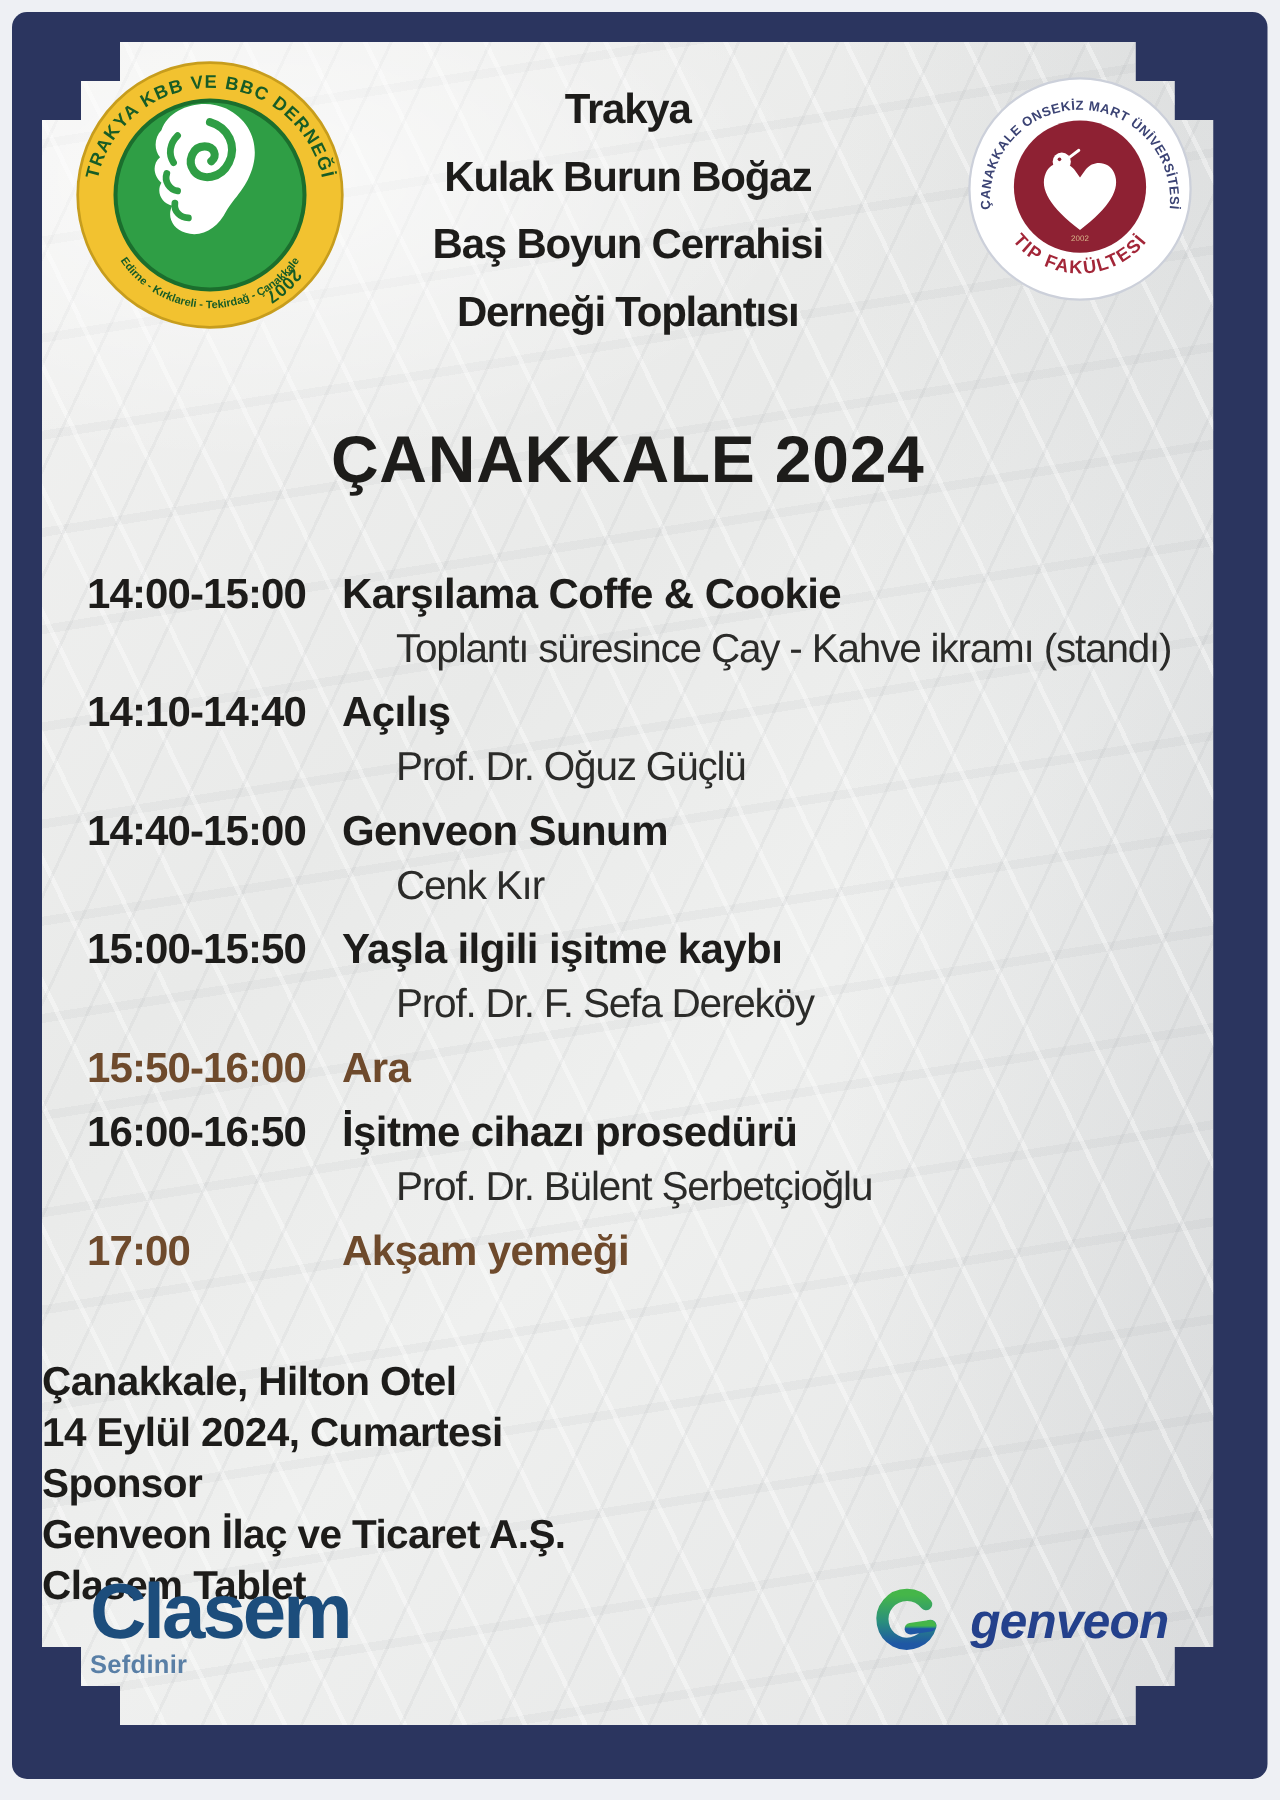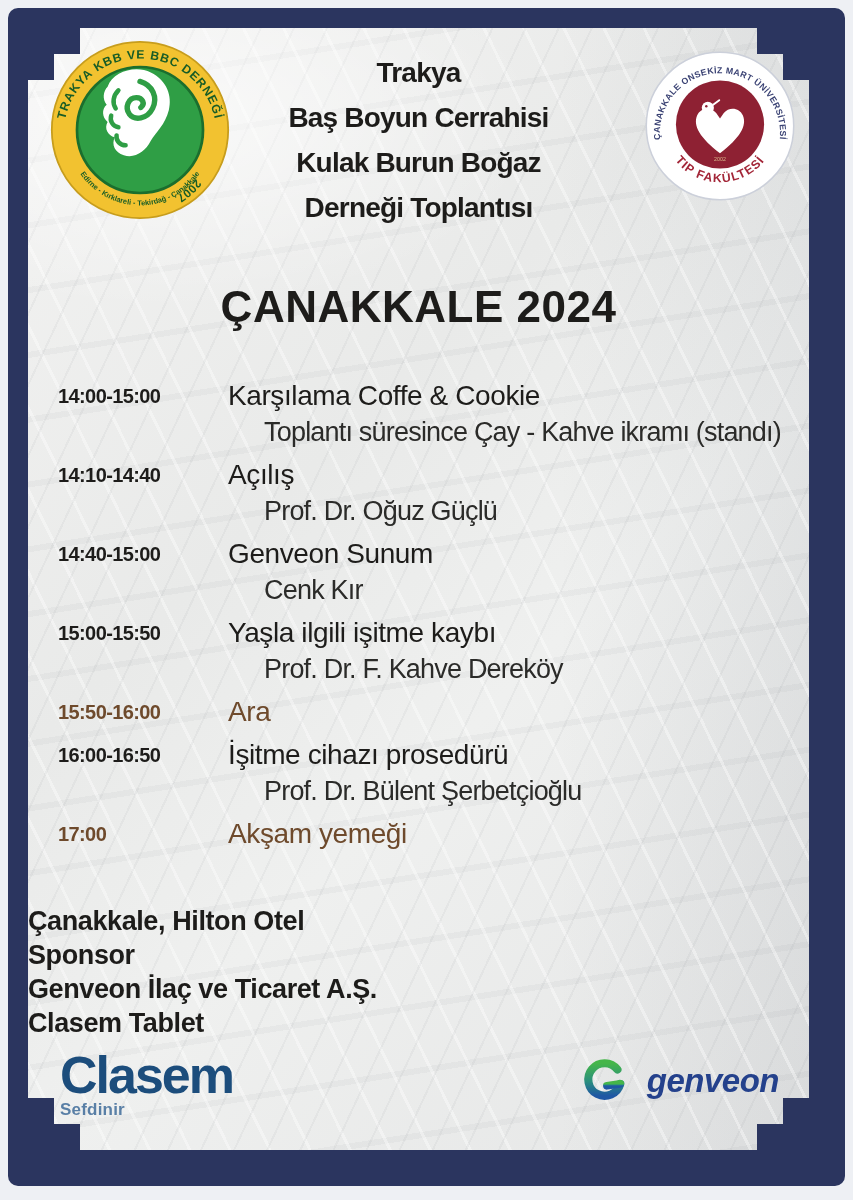--- a/index.html
+++ b/index.html
@@ -37,22 +37,22 @@
     margin:22px 190px 0;
     text-align:center;color:#1d1c1a;font-weight:800;
     font-size:28px;line-height:45px;letter-spacing:-0.8px;
   }
   .subtitle{
     margin-top:52px;text-align:center;color:#1d1c1a;font-weight:800;
     font-size:44px;letter-spacing:0.5px;
   }
   .schedule{margin:46px 18px 0 30px;}
   .row{display:flex;margin-bottom:7px;line-height:36px;}
-  .time{width:170px;flex:0 0 170px;font-weight:800;font-size:20px;color:#1d1c1a;letter-spacing:-0.6px;}
-  .rtitle{font-weight:400;font-size:28px;color:#1d1c1a;letter-spacing:-0.4px;}
+  .time{width:170px;flex:0 0 170px;font-weight:800;font-size:28px;color:#1d1c1a;letter-spacing:-0.6px;}
+  .rtitle{font-weight:700;font-size:28px;color:#1d1c1a;letter-spacing:-0.4px;}
   .rsub{font-weight:400;font-size:27px;color:#2b2b29;letter-spacing:-0.8px;margin-left:36px;}
   .row.hl .time,.row.hl .rtitle{color:#6e4a2c;}
 
   .footer{margin-top:52px;text-align:left;color:#1d1c1a;font-size:27px;line-height:34px;font-weight:600;letter-spacing:-0.4px;}
   .footer .strong{font-weight:800;}
 
   .clasem{position:absolute;left:32px;bottom:30px;width:210px;}
   .clasem-name{font-size:52px;font-weight:800;color:#1c4d7c;letter-spacing:-2px;line-height:50px;margin-top:24px;}
   .clasem-sub{font-size:17px;font-weight:600;color:#597fa6;text-align:left;margin-top:0;letter-spacing:0.2px;}
   .genveon{position:absolute;right:30px;bottom:46px;display:flex;align-items:center;gap:20px;}
@@ -105,22 +105,22 @@
       <path d="M100 136 C74 116 64 100 70 86 C74 76 88 74 95 83 L100 90 L105 83 C112 74 126 76 130 86 C136 100 126 116 100 136 Z" fill="#ffffff"></path>
       <circle cx="84" cy="76" r="8" fill="#ffffff"></circle>
       <circle cx="82" cy="74" r="1.6" fill="#8e2133"></circle>
       <path d="M91 72 L99 66" stroke="#ffffff" stroke-width="2.5" stroke-linecap="round"></path>
     </g>
     <text x="100" y="146" font-size="7" fill="#d9b98c" text-anchor="middle">2002</text>
   </svg>
 
   <div class="title">
     <div>Trakya</div>
+    <div>Kulak Burun Boğaz</div>
     <div>Baş Boyun Cerrahisi</div>
-    <div>Kulak Burun Boğaz</div>
     <div>Derneği Toplantısı</div>
   </div>
 
   <div class="subtitle">ÇANAKKALE 2024</div>
 
   <div class="schedule" id="schedule">
     <div class="row">
       <div class="time">14:00-15:00</div>
       <div class="body">
         <div class="rtitle">Karşılama Coffe &amp; Cookie</div>
@@ -141,21 +141,21 @@
       <div class="body">
         <div class="rtitle">Genveon Sunum</div>
         <div class="rsub">Cenk Kır</div>
       </div>
     </div>
 
     <div class="row">
       <div class="time">15:00-15:50</div>
       <div class="body">
         <div class="rtitle">Yaşla ilgili işitme kaybı</div>
-        <div class="rsub">Prof. Dr. F. Kahve Dereköy</div>
+        <div class="rsub">Prof. Dr. F. Sefa Dereköy</div>
       </div>
     </div>
 
     <div class="row hl">
       <div class="time">15:50-16:00</div>
       <div class="body">
         <div class="rtitle">Ara</div>
 
       </div>
     </div>
@@ -173,20 +173,21 @@
       <div class="body">
         <div class="rtitle">Akşam yemeği</div>
 
       </div>
     </div>
   </div>
 
   <div class="footer" id="footer">
     <div>Çanakkale, Hilton Otel</div>
 
+    <div>14 Eylül 2024, Cumartesi</div>
 
     <div class="strong">Sponsor</div>
 
     <div>Genveon İlaç ve Ticaret A.Ş.</div>
 
     <div>Clasem Tablet</div>
   </div>
 
   <div class="clasem">
     <div class="clasem-name">Clasem</div>

